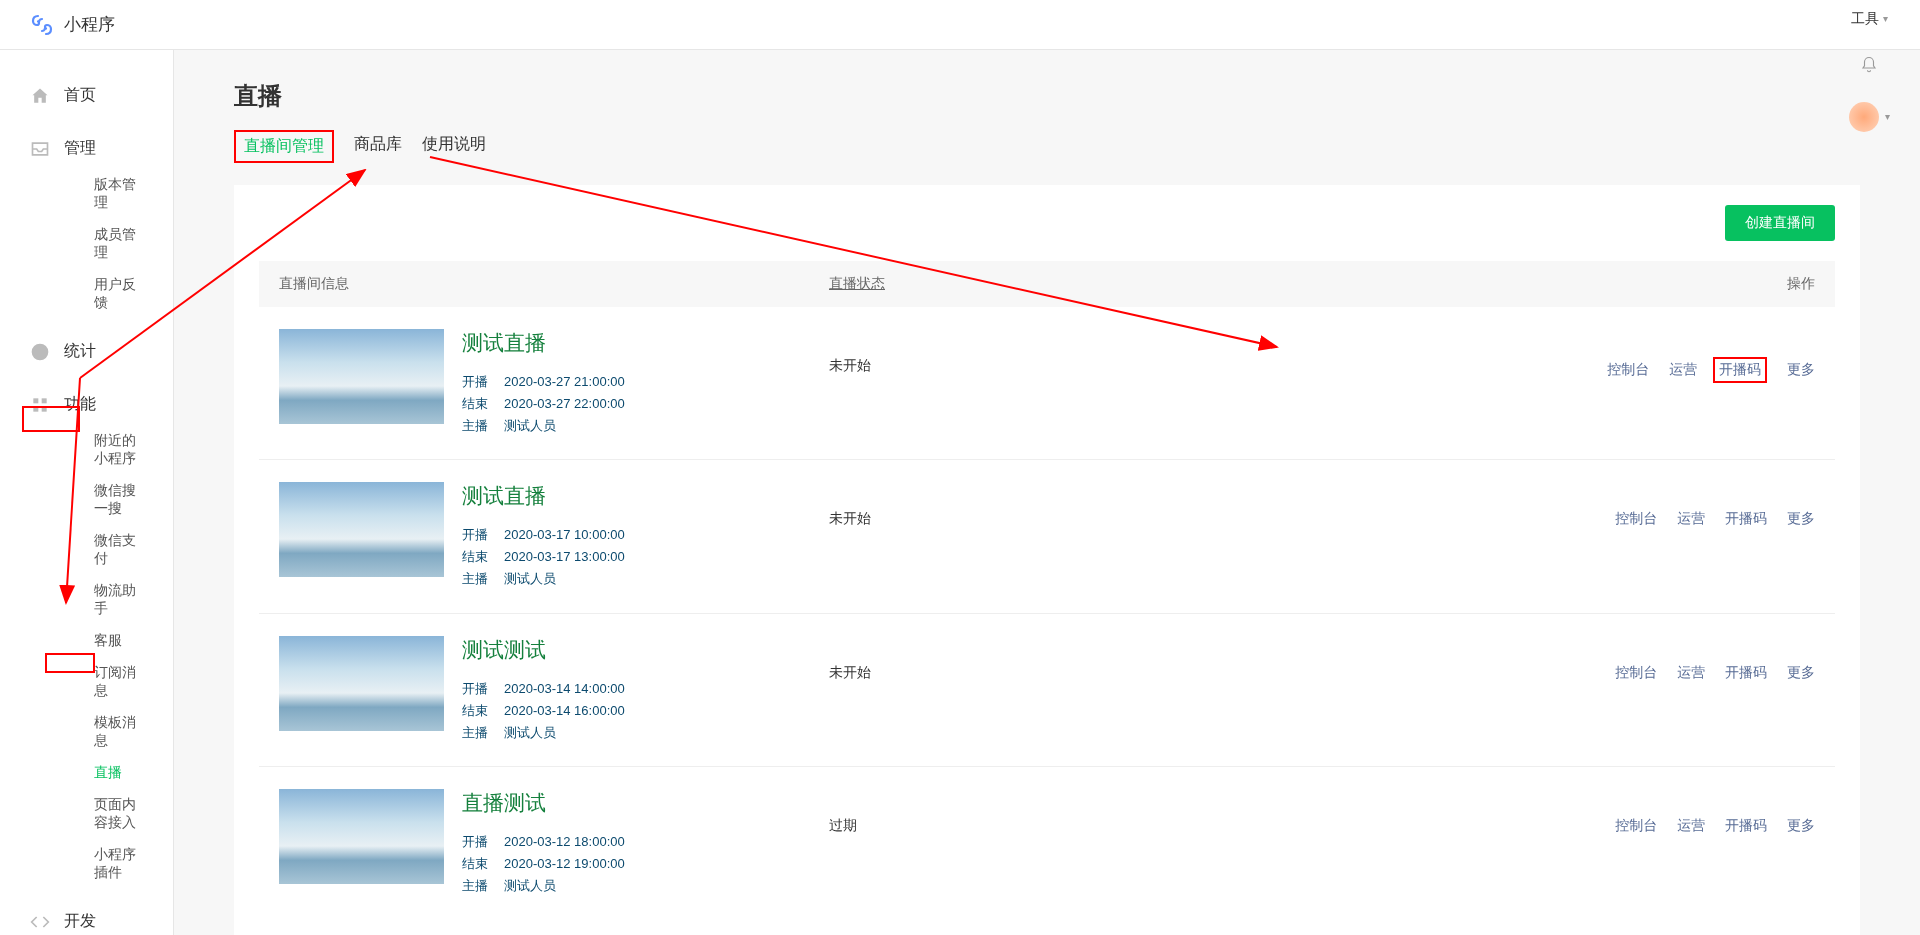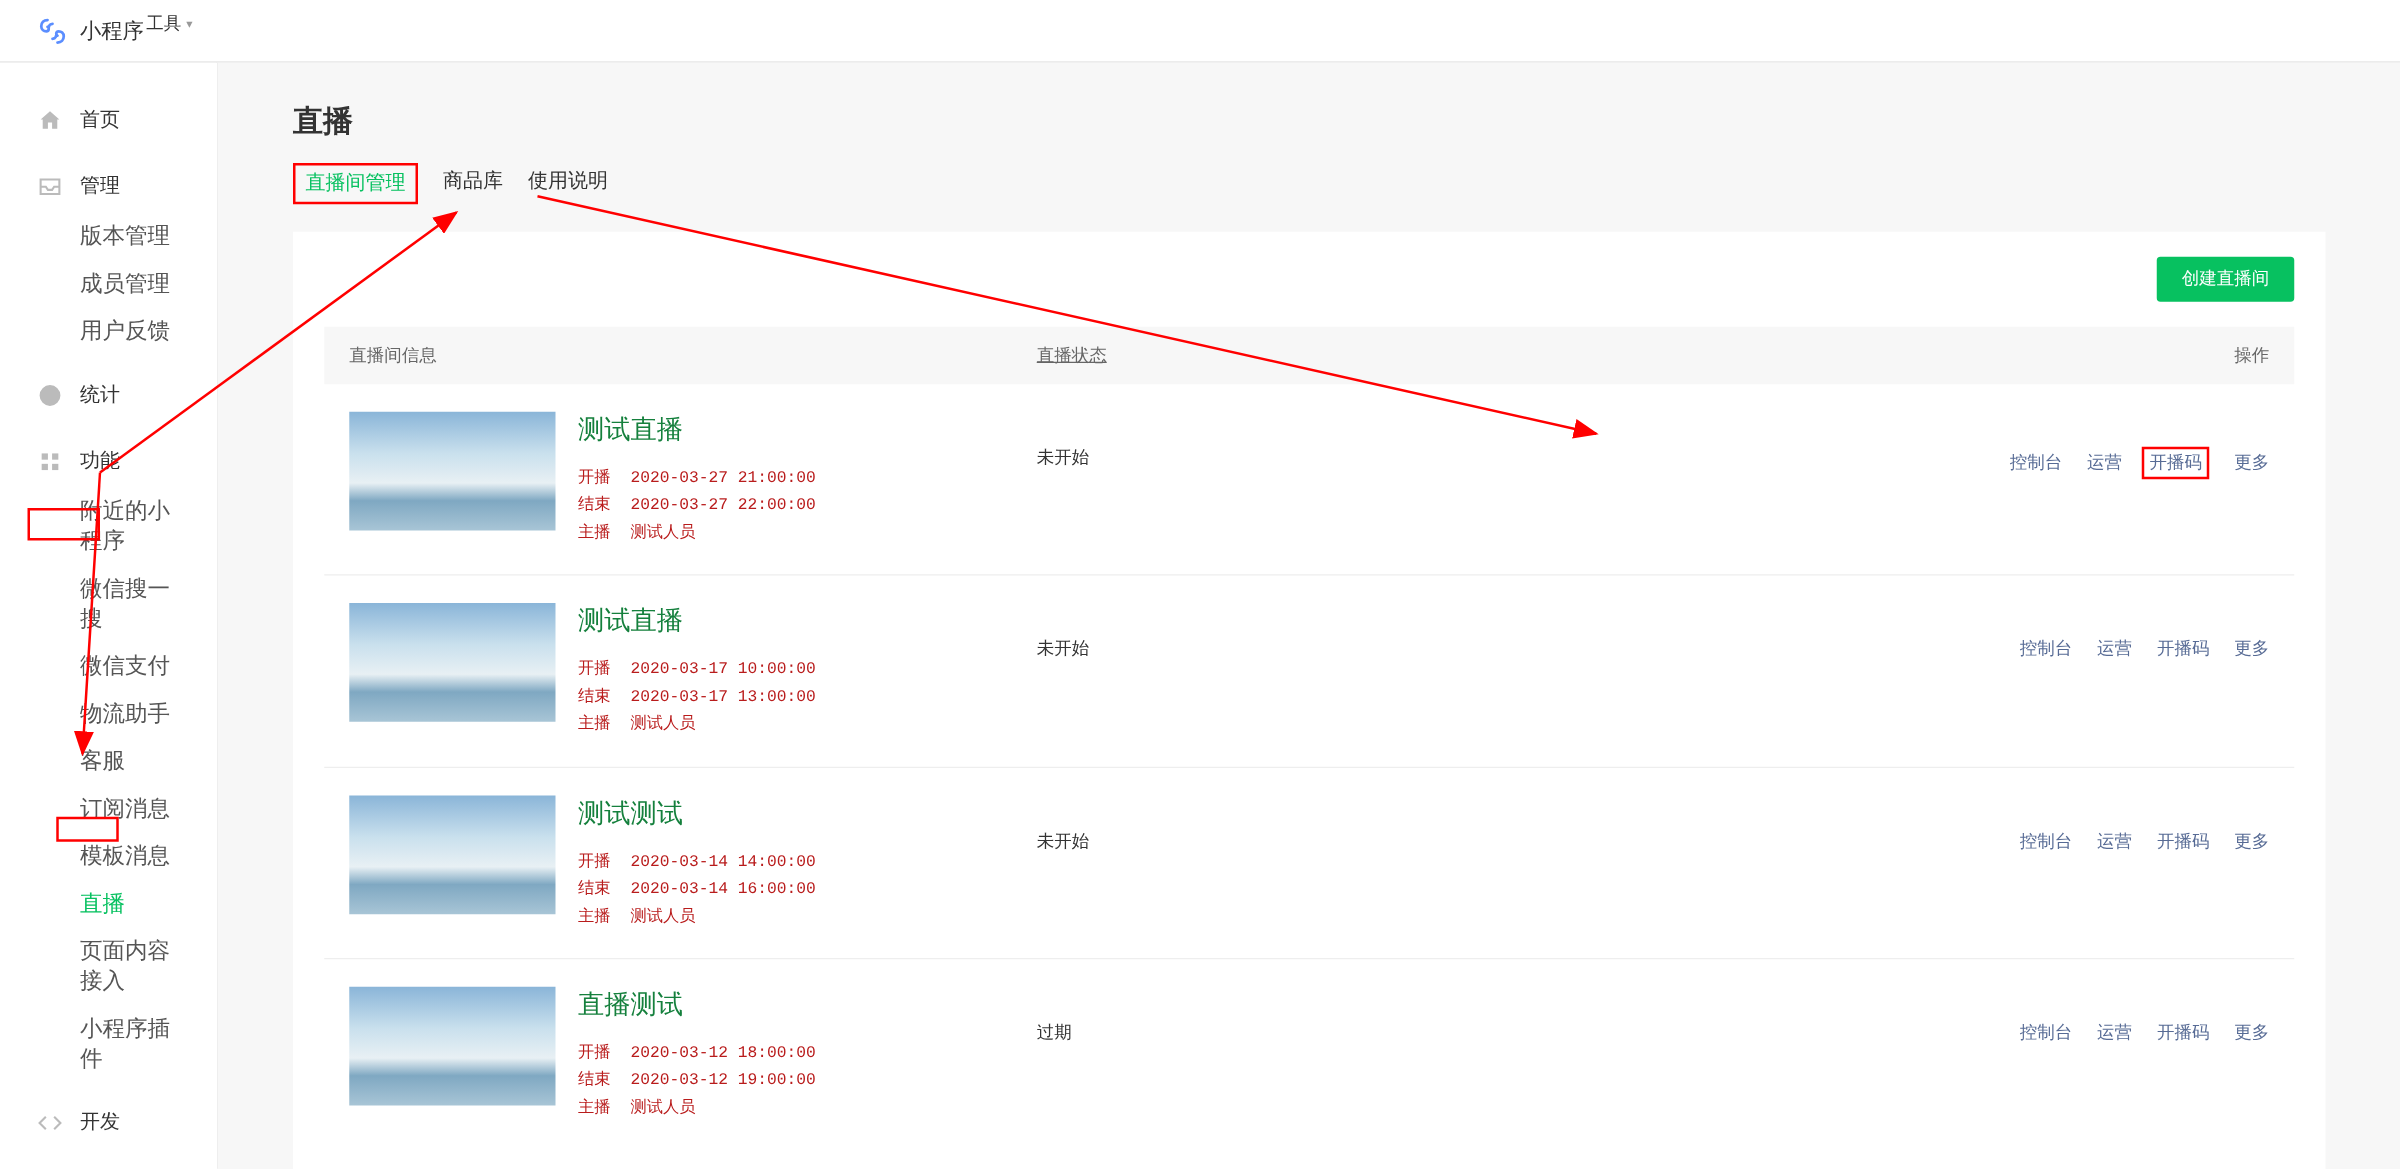--- a/index.html
+++ b/index.html
@@ -1,38 +1,38 @@
 <!DOCTYPE html>
 <html><head>
   <meta charset="utf-8">
   <style>
     * { margin: 0; padding: 0; box-sizing: border-box; }
     body { font-family: -apple-system, BlinkMacSystemFont, "Segoe UI", "PingFang SC", "Microsoft YaHei", sans-serif; font-size: 14px; color: #333; background: #f7f7f7; }
     
     
-    .header { height: 50px; background: #fff; border-bottom: 1px solid #e6e6e6; display: flex; align-items: center; padding: 0 30px; justify-content: flex-start; }
+    .header { height: 50px; background: #fff; border-bottom: 1px solid #e6e6e6; display: flex; align-items: center; padding: 0 30px; justify-content: space-between; }
     .header-left { display: flex; align-items: center; gap: 10px; }
     .logo-icon { width: 24px; height: 24px; }
     .logo-text { font-size: 17px; color: #333; }
     .header-right { display: flex; align-items: center; gap: 28px; flex-direction: column; }
     .header-link { color: #333; font-size: 14px; cursor: pointer; display: flex; align-items: center; gap: 4px; }
     .header-link .caret { font-size: 10px; color: #999; }
     .bell-icon { width: 18px; height: 18px; }
     .avatar { width: 30px; height: 30px; border-radius: 50%; background: radial-gradient(circle, #ffa97a 0%, #ffd5bc 100%); }
     .avatar-wrap { display: flex; align-items: center; gap: 6px; cursor: pointer; }
     
     
     .layout { display: flex; height: calc(100vh - 50px); }
     .sidebar { width: 174px; background: #fff; border-right: 1px solid #e6e6e6; padding: 25px 0; overflow-y: auto; }
     .content { flex: 1; padding: 30px 60px; overflow-y: auto; position: relative; }
     
     
     .side-item { display: flex; align-items: center; padding: 10px 30px; cursor: pointer; color: #333; font-size: 16px; }
     .side-item .icon { width: 20px; height: 20px; margin-right: 14px; color: #999; display: flex; align-items: center; justify-content: center; }
-    .sub-item { padding: 7px 30px 7px 64px; cursor: pointer; color: #555; font-size: 18px; }
+    .sub-item { padding: 7px 30px 7px 64px; cursor: pointer; color: #555; font-size: 14px; margin-left: 30px; }
     .sub-item.active { color: #07c160; }
     .red-box-1 { position: absolute; top: 356px; left: 22px; width: 58px; height: 26px; border: 2px solid #ff0000; pointer-events: none; }
     .red-box-2 { position: absolute; top: 603px; left: 45px; width: 50px; height: 20px; border: 2px solid #ff0000; pointer-events: none; }
     
     
     .page-title { font-size: 24px; margin-bottom: 18px; }
     .tabs { display: flex; gap: 20px; margin-bottom: 22px; }
     .tab { padding: 4px 0; cursor: pointer; color: #333; font-size: 16px; }
     .tab.active { color: #07c160; }
     .tab-red-box { border: 2px solid #ff0000; padding: 4px 8px; }
@@ -44,21 +44,21 @@
     .table-header { background: #f7f7f7; display: flex; padding: 14px 20px; color: #666; font-size: 14px; }
     .col-info { flex: 0 0 550px; }
     .col-status { flex: 0 0 230px; text-decoration: underline; }
     .col-action { flex: 1; text-align: right; }
     
     .room-row { display: flex; padding: 22px 20px; border-bottom: 1px solid #eee; align-items: flex-start; }
     .room-row:last-child { border-bottom: none; }
     .thumb { width: 165px; height: 95px; background: linear-gradient(to bottom, #8ab5d8 0%, #c9e0ed 35%, #e8f0f4 60%, #7fa8c2 75%, #a8c5d6 100%); margin-right: 18px; flex-shrink: 0; }
     .room-info { flex: 0 0 367px; }
     .room-title { font-size: 21px; margin-bottom: 14px; color: #15803d; }
-    .room-meta { font-size: 13px; color: #b91c1c; line-height: 1.7; font-family: Liberation Mono, monospace; }
+    .room-meta { font-size: 13px; color: #0c4a6e; line-height: 1.7; }
     .room-meta .label { display: inline-block; width: 30px; }
     .room-meta .value { margin-left: 12px; }
     .room-status { flex: 0 0 230px; font-size: 14px; color: #333; padding-top: 28px; }
     .room-actions { flex: 1; text-align: right; padding-top: 28px; }
     .action-link { color: #576b95; margin-left: 16px; font-size: 14px; cursor: pointer; display: inline-block; }
     .action-link.red-highlight { border: 2px solid #ff0000; padding: 2px 4px; margin-left: 12px; }
 
     
     .arrow-overlay { position: fixed; top: 0; left: 0; width: 100%; height: 100%; pointer-events: none; z-index: 100; }
   </style>

